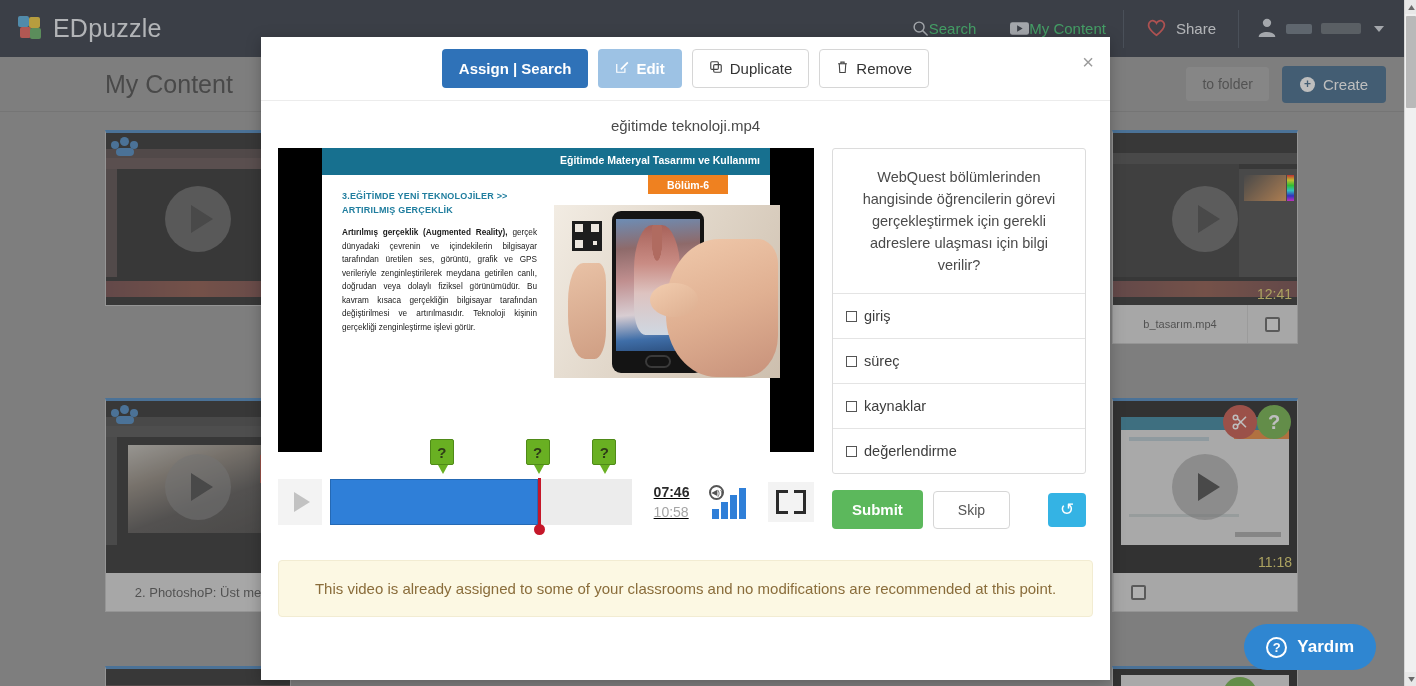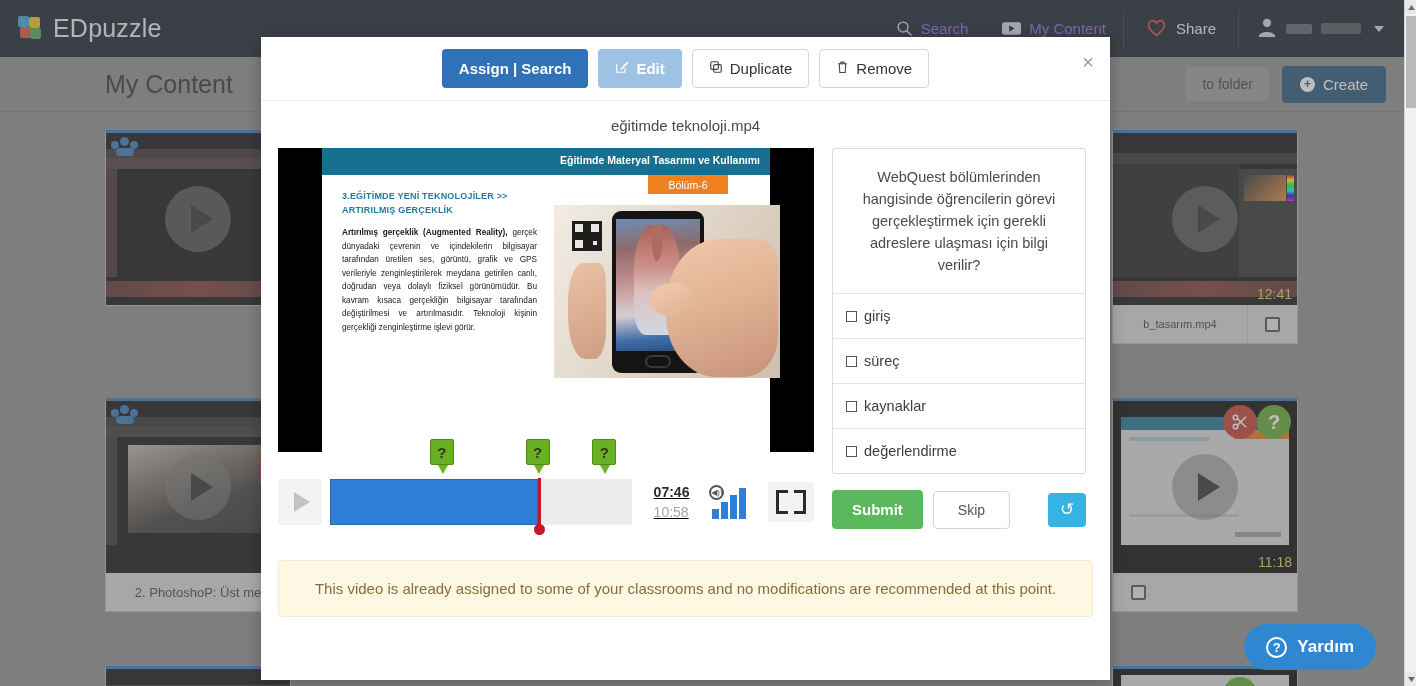--- a/index.html
+++ b/index.html
@@ -22,21 +22,21 @@
   .brand { display: flex; align-items: center; margin-left: 18px; }
   .brand-logo { width: 26px; height: 26px; position: relative; margin-right: 9px; }
   .brand-logo i { position: absolute; width: 11px; height: 11px; border-radius: 2px; }
   .p1 { background:#3aa3dc; left:0; top:0; }
   .p2 { background:#f0c419; left:11px; top:1px; }
   .p3 { background:#e8453c; left:2px; top:11px; }
   .p4 { background:#4ca64c; left:12px; top:12px; }
   .brand-name { color:#e9edf2; font-size: 25px; letter-spacing:.2px; }
 
   .nav-right { margin-left:auto; display:flex; align-items:center; height:57px; }
-  .nav-item { display:flex; align-items:center; gap:8px; color:#8b5cf6; font-size:15px; padding:0 17px; height:57px; }
+  .nav-item { display:flex; align-items:center; gap:0; color:#22c55e; font-size:15px; padding:0 17px; height:57px; }
   .nav-item svg { display:block; }
   .nav-sep { width:1px; height:38px; background:#2d3748; }
   .nav-share { display:flex; align-items:center; gap:9px; padding:0 22px; color:#e9edf2; font-size:15px; height:57px; }
   .nav-user { display:flex; align-items:center; gap:9px; padding:0 20px 0 18px; height:57px; }
   .user-redact { width:26px; height:10px; background:#52606d; border-radius:2px; }
   .user-redact.b { width:40px; height:11px; background:#49525c; }
   .caret-d { width:0;height:0;border-left:5px solid transparent;border-right:5px solid transparent;border-top:6px solid #cfd6de; margin-left:4px;}
 
   .subbar {
     position: absolute; top: 57px; left: 0; width: 1404px; height: 55px;
@@ -124,21 +124,21 @@
 
   .modal-title { text-align:center; font-size:15px; color:#4a4a4a; padding:16px 0 14px; }
 
   .modal-body { display:flex; padding:0 20px 0 17px; gap:18px; }
 
   .player { width:536px; }
   .video { position:relative; width:536px; height:304px; background:#000; overflow:hidden; }
   .v-white { position:absolute; left:44px; top:0; width:448px; height:304px; background:#fff; }
   .v-teal { position:absolute; left:44px; top:0; width:448px; height:27px; background:#17708f; }
   .v-teal span { position:absolute; right:10px; top:6px; color:#fff; font-size:10.5px; font-weight:bold; }
-  .v-orange { position:absolute; left:370px; top:27px; width:80px; height:19px; background:#ef8120; color:#fff; font-size:10.5px; font-weight:normal; display:flex;align-items:center;justify-content:center;}
+  .v-orange { position:absolute; left:370px; top:27px; width:80px; height:19px; background:#ef8120; color:#fff; font-size:10.5px; font-weight:bold; display:flex;align-items:center;justify-content:center;}
   .v-head { position:absolute; left:64px; top:42px; width:200px; color:#1f7d9e; font-size:9px; font-weight:bold; line-height:1.5; letter-spacing:.2px;}
   .v-para { position:absolute; left:64px; top:78px; width:195px; color:#1a1a1a; font-size:8.2px; line-height:1.65; text-align:justify; }
   .v-para b { font-weight:bold; }
   .v-photo { position:absolute; left:276px; top:57px; width:226px; height:173px; overflow:hidden;
              background:linear-gradient(180deg,#efe7dc 0%,#e6dccf 100%); }
   .ph-wall { position:absolute; inset:0; background:linear-gradient(120deg,#f2ece3,#ded3c5 55%,#cdbfae); }
   .ph-phone { position:absolute; left:58px; top:6px; width:92px; height:162px; background:#141414; border-radius:9px; }
   .ph-screen { position:absolute; left:4px; top:8px; width:84px; height:132px;
                background:linear-gradient(175deg,#6d8db5 0%,#8e6a6a 22%,#c08f8f 45%,#d8cdd2 70%,#3f6ea8 88%,#2c4f7e 100%); }
   .ph-anat { position:absolute; left:18px; top:6px; width:46px; height:110px;

